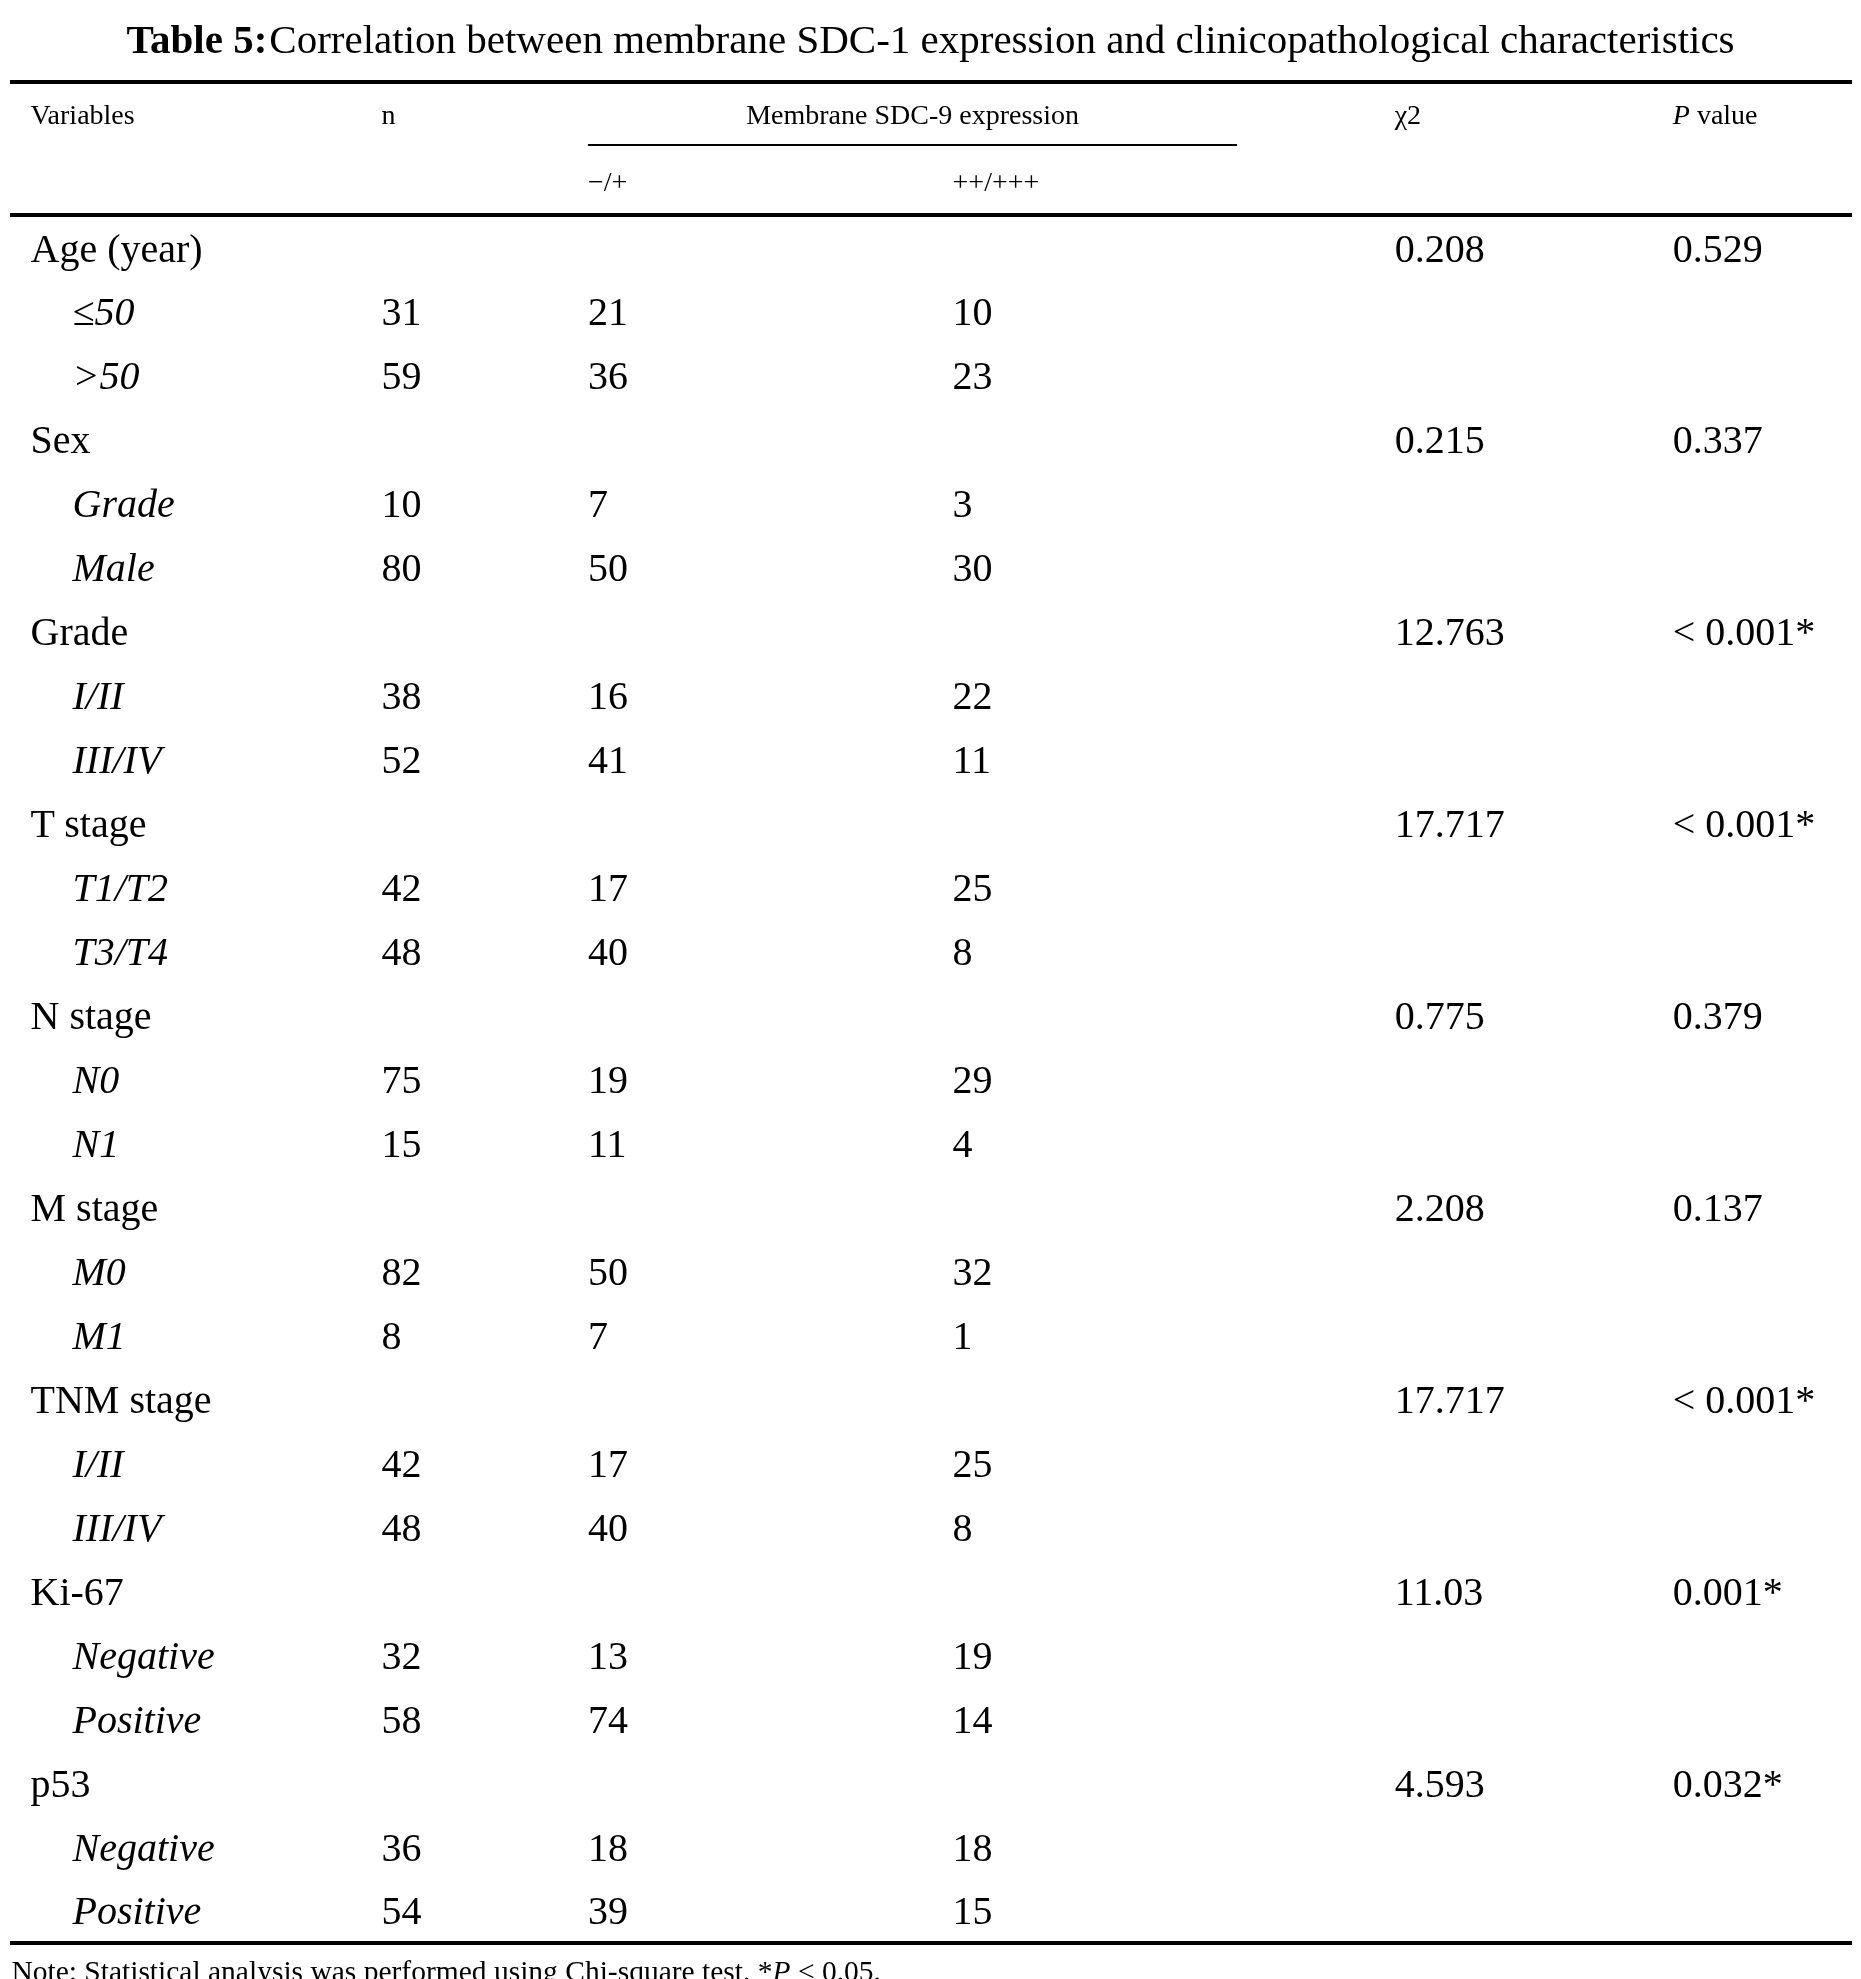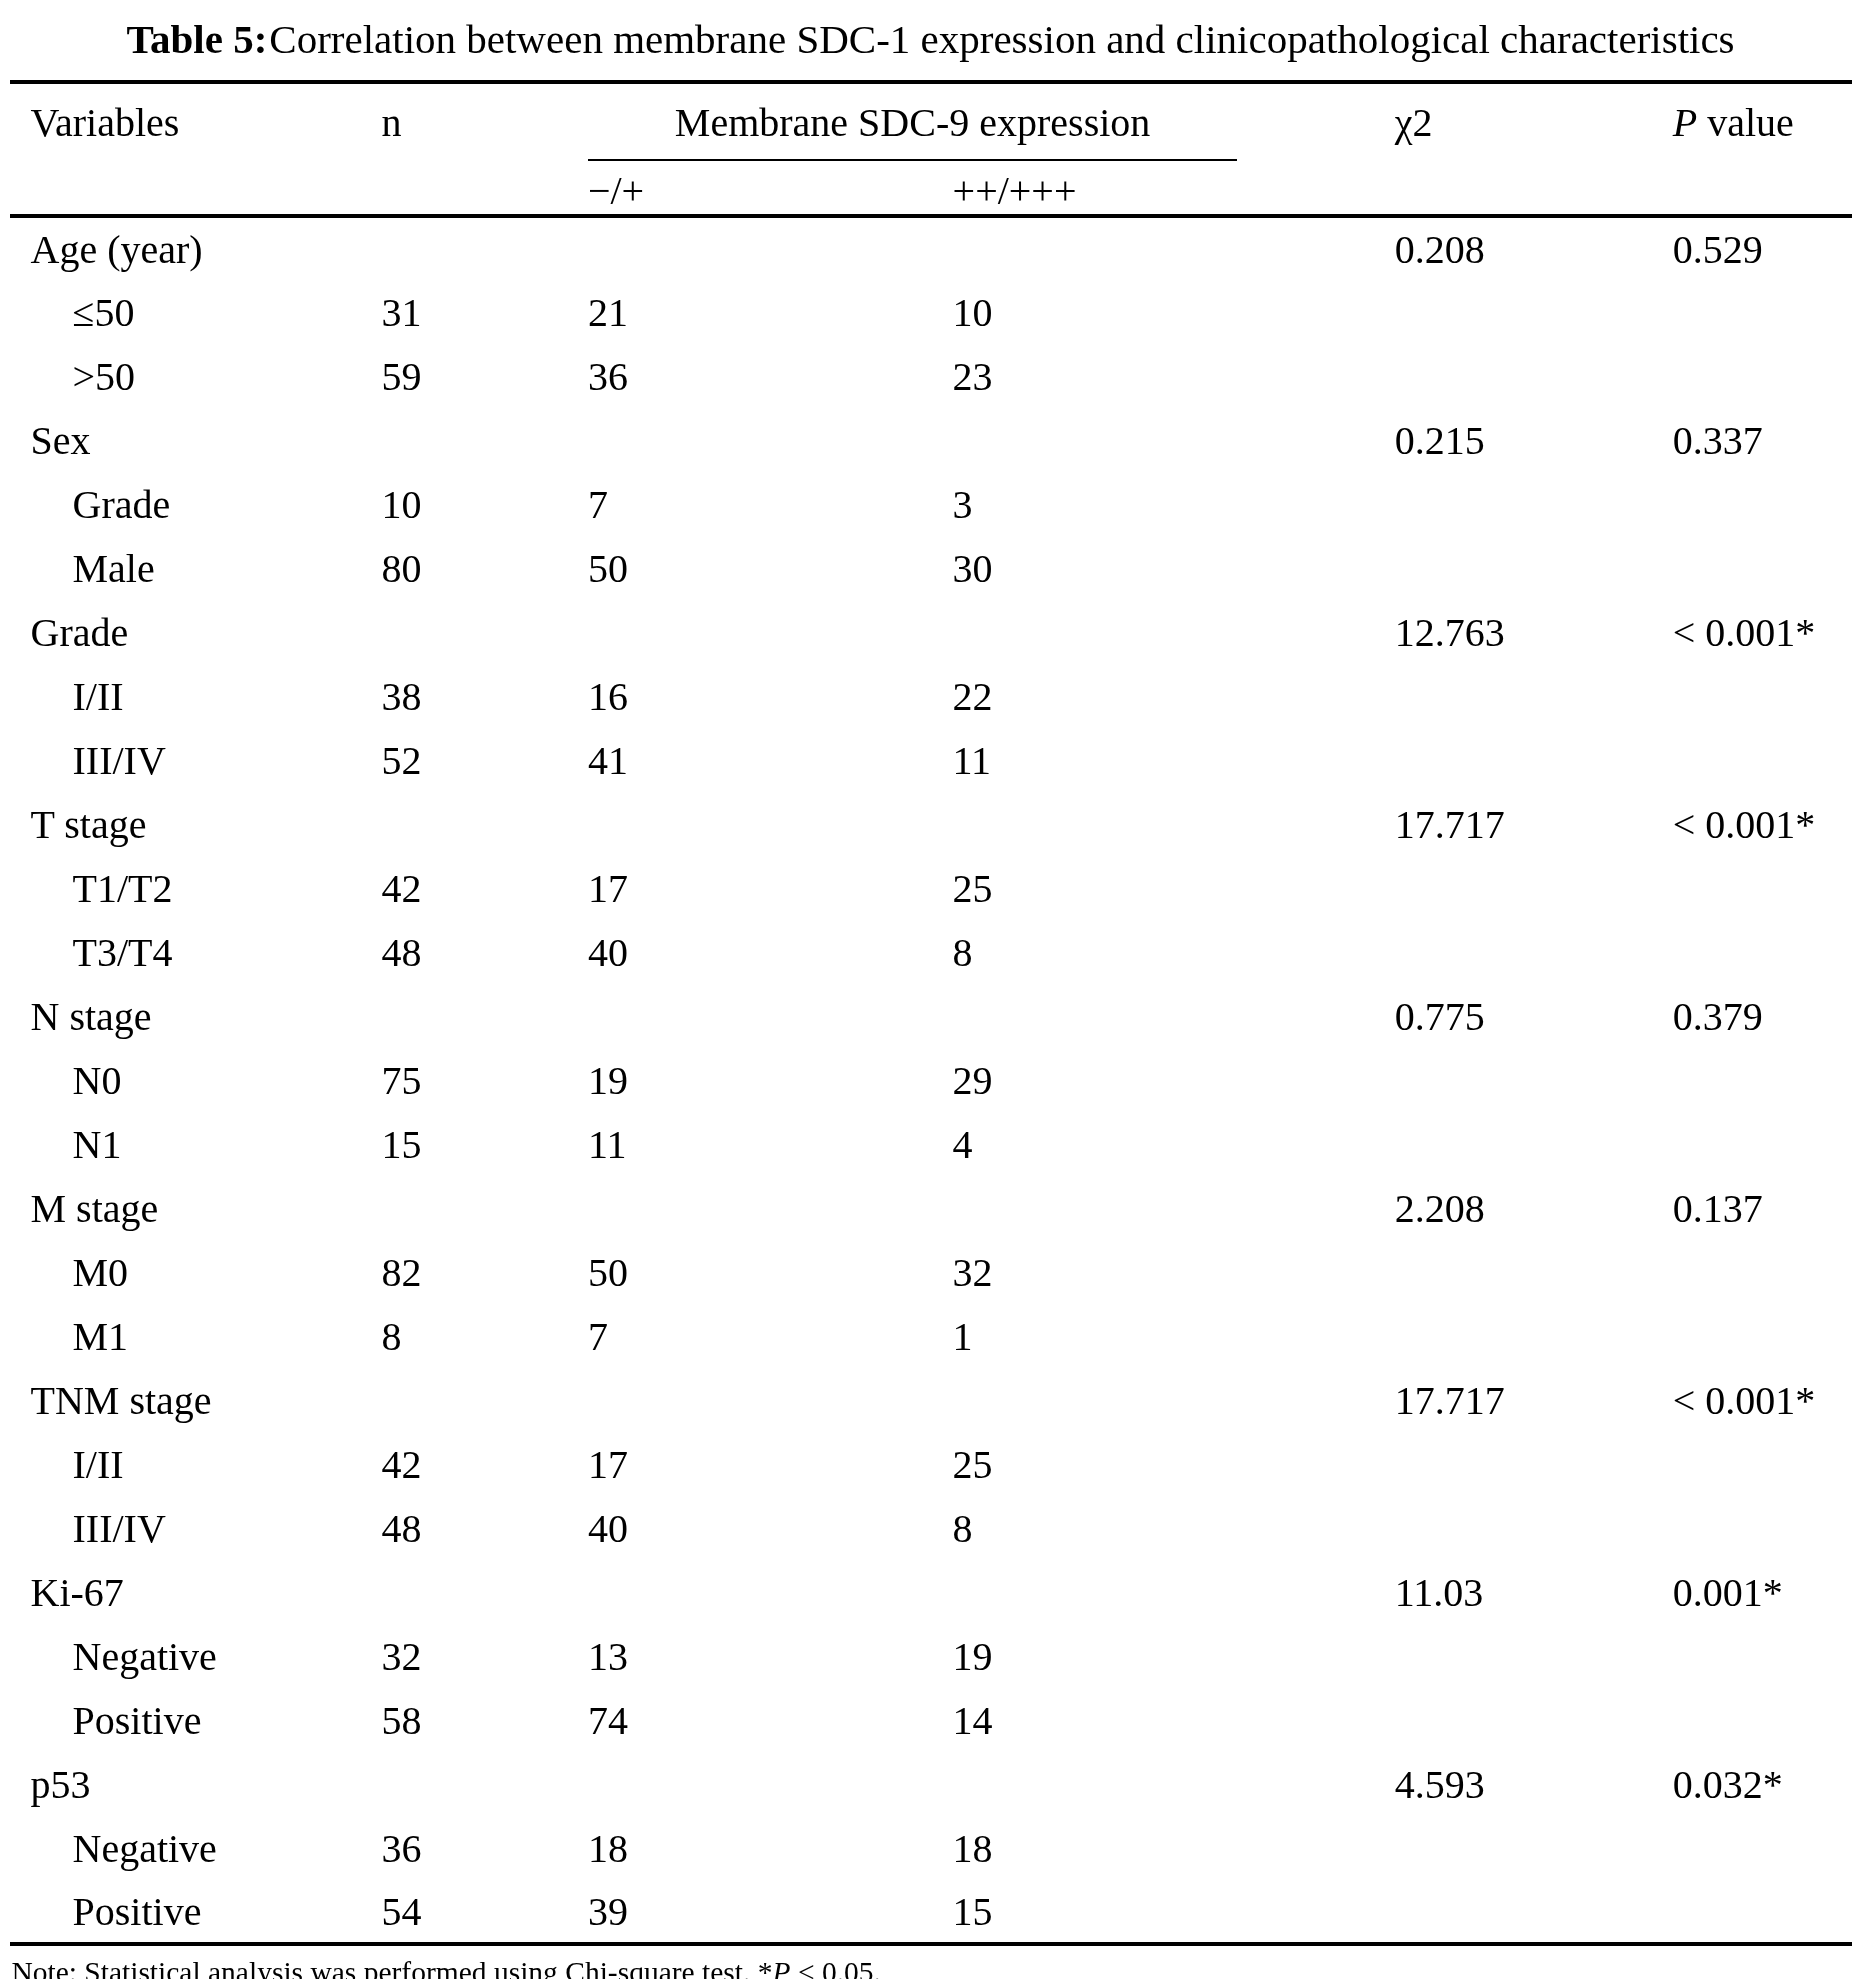--- a/index.html
+++ b/index.html
@@ -25,21 +25,21 @@
     width: 100%;
     border-collapse: collapse;
     table-layout: fixed;
     border-top: 4.8px solid #000;
     border-bottom: 4.8px solid #000;
   }
   thead { border-bottom: 4.8px solid #000; }
   th {
     font-weight: normal;
     text-align: left;
-    font-size: 40px;
+    font-size: 28px;
     vertical-align: top;
   }
   tr.head-row { height: 78px; }
   tr.head-row th { padding-top: 15px; }
   tr.sub-row { height: 55px; }
   tr.sub-row th { padding-top: 5.7px; }
   th.c-var-h { padding-left: 21px; }
   .span-wrap {
     width: 80.5%;
     text-align: center;
@@ -47,21 +47,21 @@
     border-bottom: 2.9px solid #000;
   }
   tbody tr { height: 64px; }
   tbody td {
     font-size: 40px;
     vertical-align: middle;
     white-space: nowrap;
     overflow: hidden;
   }
   td.c-var { padding-left: 21px; }
-  tr.row-indent td.c-var { padding-left: 63px; }
+  tr.row-indent td.c-var { padding-left: 63px; font-style: italic; }
   .note {
     font-size: 29.5px;
     padding: 9.5px 0 0 1.9px;
   }
   .italic { font-style: italic; }
 </style>
 </head>
 <body>
 
 <div class="page">

